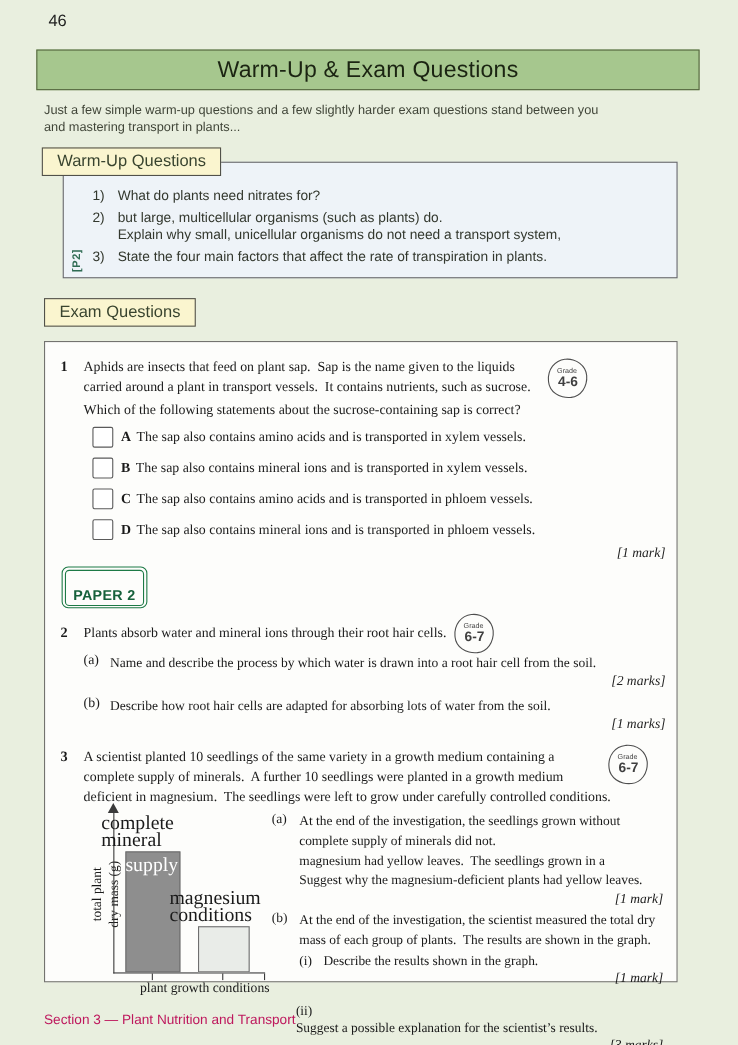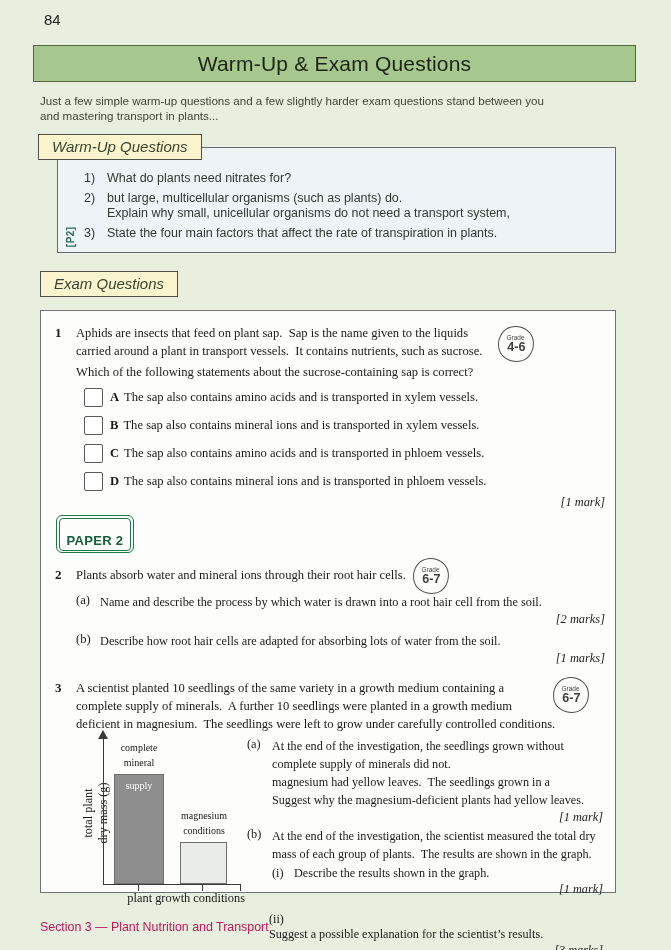--- a/index.html
+++ b/index.html
@@ -13,21 +13,21 @@
     position:absolute;top:45px;left:33px;width:603px;height:37px;box-sizing:border-box;
     background:#a6c78e;border:1.3px solid #55663f;
     display:flex;align-items:center;justify-content:center;
   }
   .banner-title{font-weight:normal;font-size:21px;color:#1b2412;letter-spacing:.2px;}
   .intro{position:absolute;top:93px;left:40px;font-size:11.6px;color:#3f4437;line-height:15px;}
   .intro div{white-space:pre;}
 
   .tab{
     position:absolute;background:#faf5cf;border:1.5px solid #51514a;
-    padding:3px 13px 4px;font-size:15px;color:#39442f;z-index:2;box-sizing:border-box;font-style:italic;
+    padding:3px 13px 4px;font-size:15px;color:#39442f;z-index:2;box-sizing:border-box;
   }
   .wu-tab{top:134px;left:38px;}
   .ex-tab{top:271px;left:40px;}
 
   .wu-box{
     position:absolute;top:147px;left:57px;width:559px;height:106px;box-sizing:border-box;
     background:#eef3f8;border:1.2px solid #67676a;
     padding:23px 10px 0 26px;
   }
   .wu-row{display:flex;margin-bottom:4px;font-size:12.5px;color:#33382e;line-height:15.5px;position:relative;}
@@ -96,21 +96,21 @@
     position:absolute;left:-44px;top:60px;width:128px;height:32px;
     transform:rotate(-90deg);text-align:center;font-size:12.2px;line-height:15px;color:#1a1a1a;
   }
   .bar{position:absolute;bottom:0;box-sizing:border-box;border:1px solid #6e6e6e;}
   .bar-1{left:10px;width:50px;}
   .bar-2{left:76px;width:47px;}
   .tick{position:absolute;bottom:-7px;width:1.4px;height:6px;background:#3a3a3a;}
   .tick-1{left:34px;}
   .tick-2{left:98px;}
   .tick-end{left:136px;}
-  .bar-label{position:absolute;text-align:center;font-size:10px;line-height:14.5px;color:#1a1a1a;}
+  .bar-label{position:absolute;font-size:18px;line-height:14.5px;color:#1a1a1a;}
   .lbl-b1{left:-12px;width:94px;}
   .lbl-inside{left:10px;width:50px;color:#fff;}
   .lbl-b2{left:50px;width:100px;}
   .x-label{margin:6px 0 0 8px;width:160px;text-align:right;font-size:12.4px;color:#1a1a1a;}
 
   .answers-col{flex:1;margin-right:12px;font-size:12.2px;}
   .ans-row{display:flex;}
   .ans-label{width:25px;flex:none;font-size:12.3px;}
   .ans-lines{line-height:18px;}
   .ans-lines div{white-space:pre;}
@@ -119,21 +119,21 @@
   .sub-label{width:22px;flex:none;}
   .sub-text{white-space:pre;}
   .sub-ii{margin-top:15px;margin-left:22px;flex-direction:column;}
   .ans-marks{text-align:right;margin-top:1px;font-style:italic;font-size:12.3px;}
 
   .footer{position:absolute;top:920px;left:40px;font-size:12.4px;color:#be185d;}
 </style>
 </head>
 <body>
 
-<div class="page-num">84</div>
+<div class="page-num">46</div>
 
 <div class="banner">
   <span class="banner-title">Warm-Up &amp; Exam Questions</span>
 </div>
 
 <div class="intro">
   <div>Just a few simple warm-up questions and a few slightly harder exam questions stand between you</div>
   <div>and mastering transport in plants...</div>
 </div>
 

